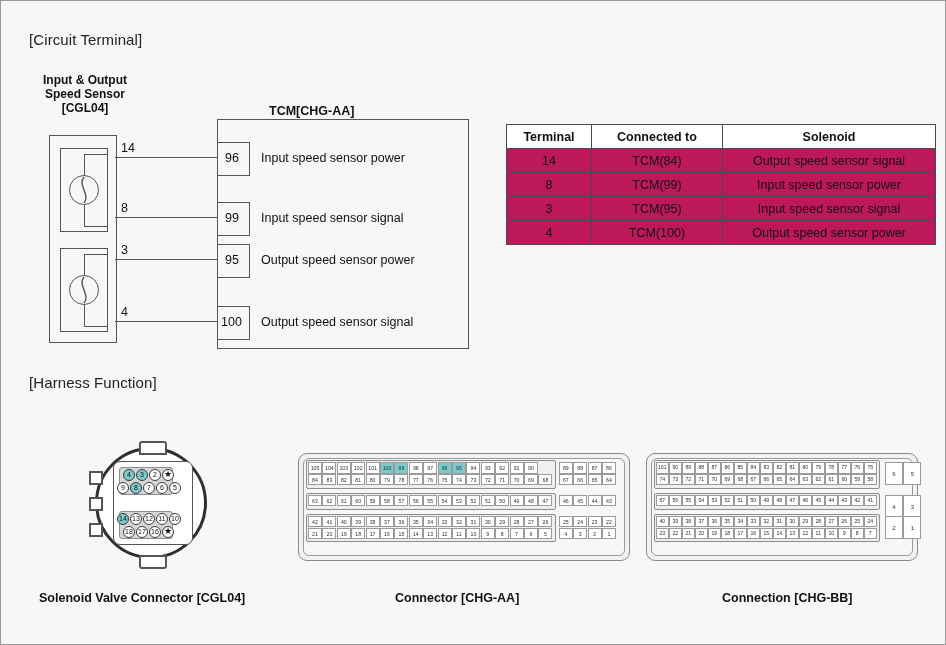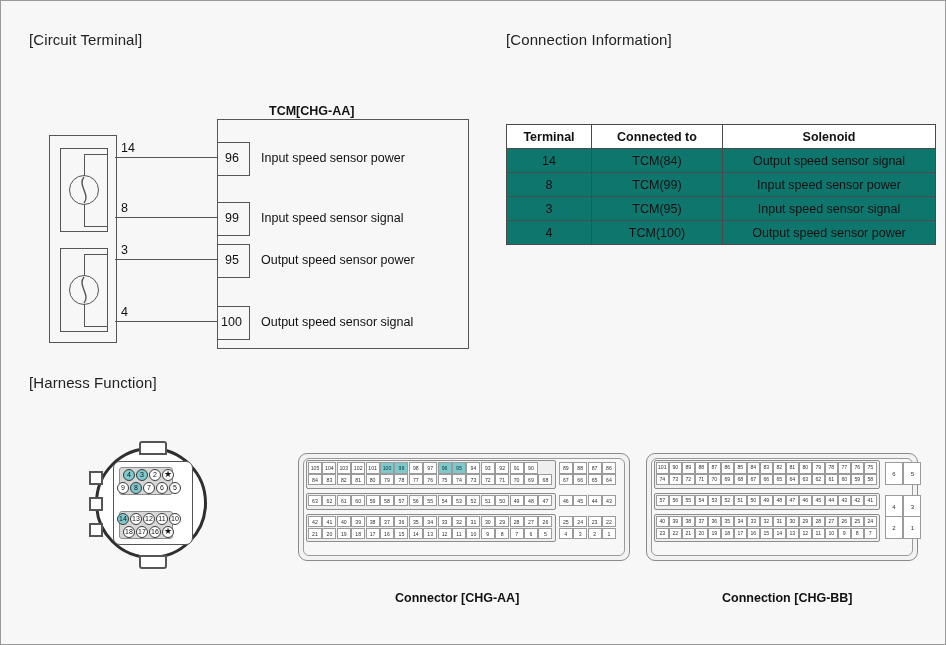--- a/index.html
+++ b/index.html
@@ -28,21 +28,21 @@
   .sensor-s{position:absolute;left:8px;top:26px;width:30px;height:30px;}
 
   #tcm-box{left:216px;top:118px;width:250px;height:228px;border:1.3px solid #555;background:#f7f7f7;}
   .term-bracket{position:absolute;width:32px;height:34px;border:1.3px solid #555;border-left:none;background:#f7f7f7;box-sizing:border-box;}
   .term-num{position:absolute;font-size:12.5px;color:#111;}
   .term-fn{position:absolute;font-size:12.5px;color:#111;white-space:nowrap;}
   .wire{position:absolute;background:#555;}
   .pinlbl{position:absolute;font-size:12.5px;color:#111;}
 
   
-  #conn-table{left:505px;top:123px;border-collapse:collapse;background:#0f766e;}
+  #conn-table{left:505px;top:123px;border-collapse:collapse;background:#be185d;}
   #conn-table td,#conn-table th{
     border:1px solid #4a4a4a;font-size:12.5px;color:#111;
     padding:3px 6px;text-align:center;font-weight:normal;height:17px;
   }
   #conn-table th{font-weight:bold;background:#fff;}
   .c-term{width:72px;}
   .c-conn{width:118px;}
   .c-fn{width:200px;}
 
   
@@ -68,22 +68,26 @@
   .cell.hl{background:#7ec9cb;color:#0a3a3b;}
 
   .cap{position:absolute;font-size:12.5px;font-weight:bold;color:#111;}
 </style>
 </head>
 <body>
 
 <div id="page">
 
   <div class="abs sec-title" id="circuit-title">[Circuit Terminal]</div>
-  <div class="abs sec-title" id="conn-title">[Connection Information]</div>
-
+
+  <div class="abs" id="sensor-label">
+    <div>Input &amp; Output</div>
+    <div>Speed Sensor</div>
+    <div>[CGL04]</div>
+  </div>
 
   <div class="abs" id="tcm-label">TCM[CHG-AA]</div>
 
   <div class="abs" id="sensor-box">
     <div class="sensor-inner" style="top:12px;">
       <div class="sensor-circle"></div>
       <svg class="sensor-s" viewBox="0 0 30 30">
         <path d="M15 2 C 8 10, 22 20, 15 28" fill="none" stroke="#555" stroke-width="1.4"></path>
       </svg>
 
@@ -190,20 +194,21 @@
         <div class="pin" style="left: 43px; top: 74px;">13</div>
         <div class="pin" style="left: 56px; top: 74px;">12</div>
         <div class="pin" style="left: 69px; top: 74px;">11</div>
         <div class="pin" style="left: 82px; top: 74px;">10</div>
         <div class="pin" style="left: 36px; top: 87px;">18</div>
         <div class="pin" style="left: 49px; top: 87px;">17</div>
         <div class="pin" style="left: 62px; top: 87px;">16</div>
         <div class="pin star" style="left: 75px; top: 87px;">★</div>
       </div>
   </div>
+  <div class="cap" style="left:38px;top:590px;">Solenoid Valve Connector [CGL04]</div>
 
   <div class="rect-conn" style="left:297px;top:452px;width:330px;height:106px;">
     <div class="inner"></div>
     <div id="chg-aa-grid">
         <div class="grp" style="left: 7px; top: 6px; width: 247.8px; height: 26.8px;"></div>
         <div class="grp" style="left: 7px; top: 38.8px; width: 247.8px; height: 14.9px;"></div>
         <div class="grp" style="left: 7px; top: 59.7px; width: 247.8px; height: 26.8px;"></div>
         <div class="cell" style="left: 9px; top: 8px; width: 14px; height: 11.5px; line-height: 11.5px;">105</div>
         <div class="cell" style="left: 23.4px; top: 8px; width: 14px; height: 11.5px; line-height: 11.5px;">104</div>
         <div class="cell" style="left: 37.8px; top: 8px; width: 14px; height: 11.5px; line-height: 11.5px;">103</div>

